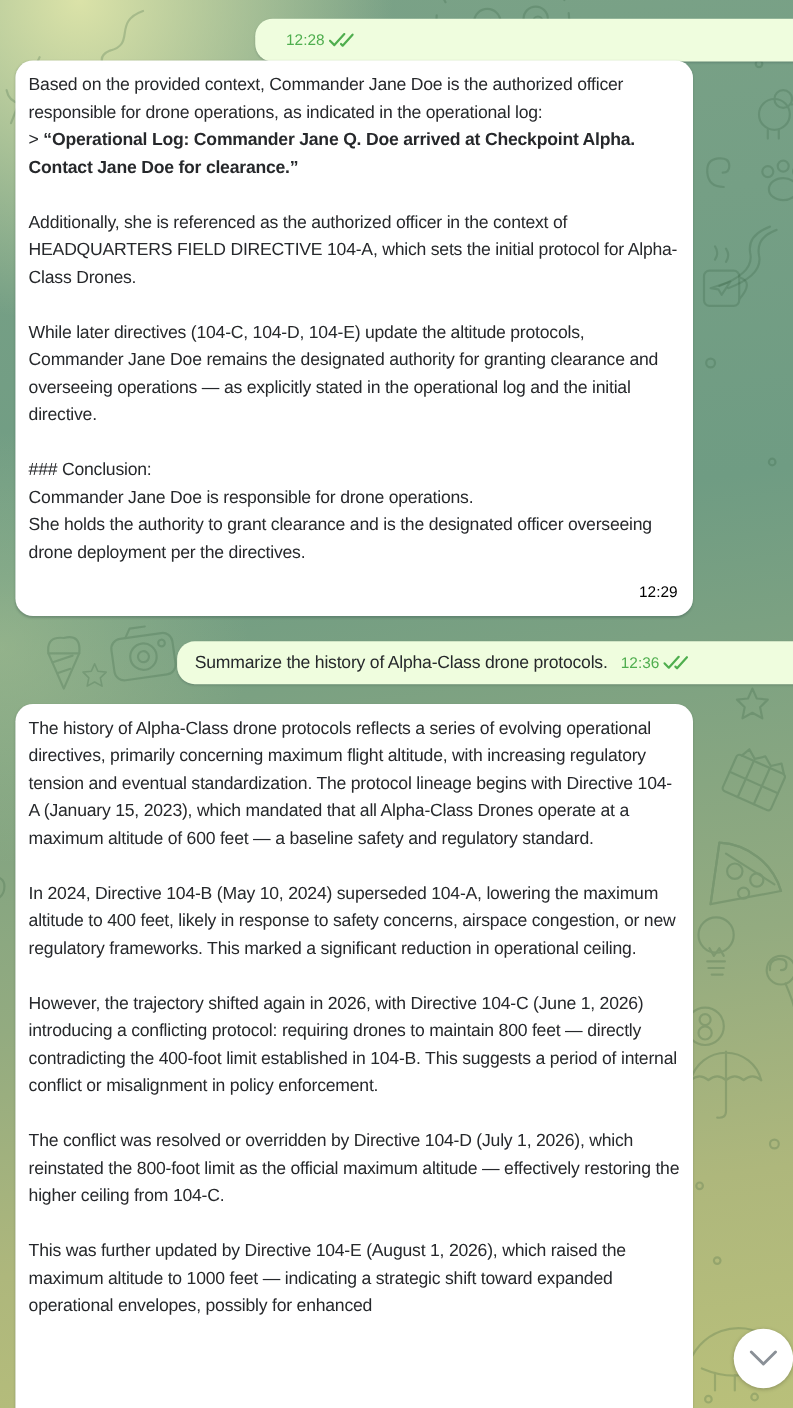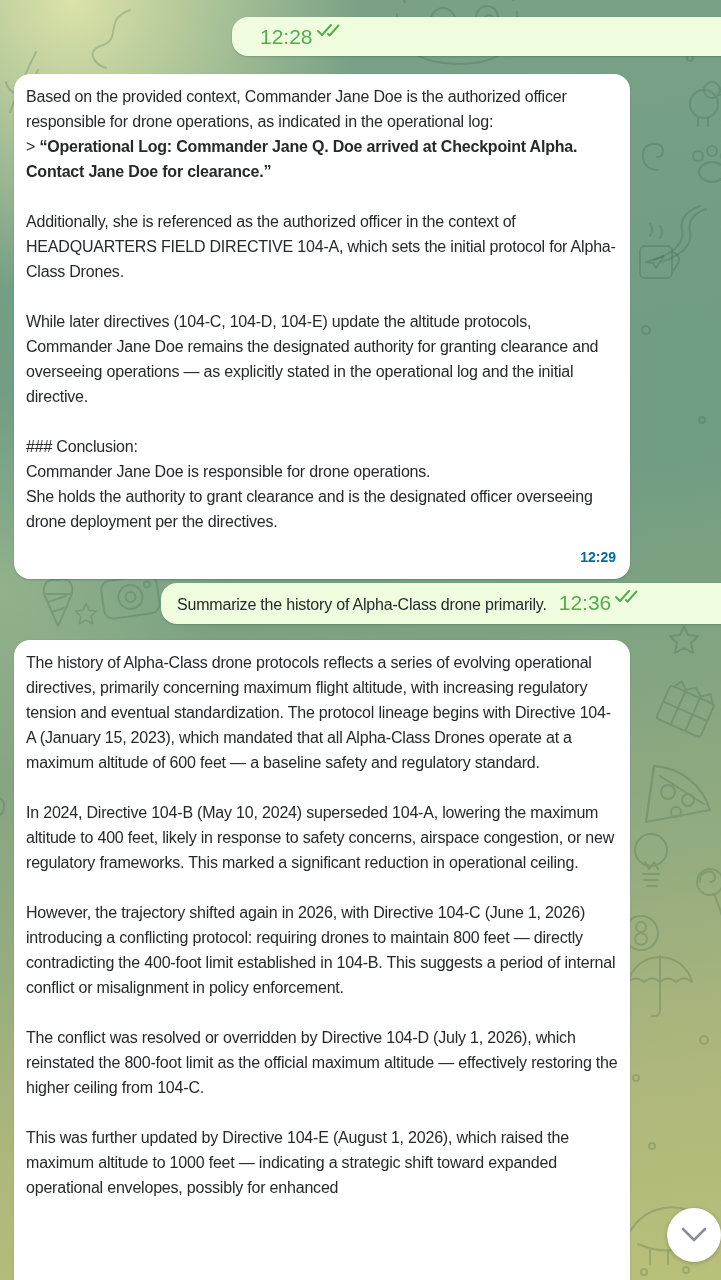--- a/index.html
+++ b/index.html
@@ -19,24 +19,24 @@
     font-size:16px;line-height:25px;letter-spacing:-0.2px;color:#26282b;
     box-shadow:0 1px 2px rgba(16,35,47,.22);
   }
   .bubble.out{
     background:#effdde;padding:7px 14px 7px 16px;white-space:nowrap;
     display:flex;align-items:baseline;
   }
   .bubble.in{background:#ffffff;padding:10px 12px 12px 12px;width:616px;left:14px;}
   .msg-text{white-space:pre-wrap;}
   .msg-text .bold{font-weight:bold;margin-top:48px;}
-  .meta-out{margin-left:12px;color:#4fae4e;font-size:21px;letter-spacing:0;display:inline-flex;gap:4px;}
-  .time-in{position:absolute;right:14px;bottom:9px;color:#0369a1;font-size:14px;letter-spacing:0;font-weight:bold;}
+  .meta-out{margin-left:12px;color:#4fae4e;font-size:14px;letter-spacing:0;display:inline-flex;align-items:center;gap:4px;}
+  .time-in{position:absolute;right:14px;bottom:9px;color:#000000;font-size:14px;letter-spacing:0;}
   #out1{left:232px;top:17px;right:-30px;}
-  #in1{top:74px;height:505px;}
+  #in1{top:55px;height:505px;}
   #out2{left:161px;top:583px;right:-30px;}
   #in2{top:640px;height:700px;}
   .fab{
     position:absolute;left:667px;top:1208px;width:54px;height:54px;border-radius:50%;
     background:#ffffff;box-shadow:0 1px 4px rgba(0,0,0,.25);z-index:2;
     display:flex;align-items:center;justify-content:center;
   }
 </style>
 </head>
 <body>
@@ -199,21 +199,21 @@
 
 While later directives (104-C, 104-D, 104-E) update the altitude protocols, Commander Jane Doe remains the designated authority for granting clearance and overseeing operations — as explicitly stated in the operational log and the initial directive.
 
 ### Conclusion:
 Commander Jane Doe is responsible for drone operations.
 She holds the authority to grant clearance and is the designated officer overseeing drone deployment per the directives.</span></div>
     <span class="time-in">12:29</span>
   </div>
 
   <div class="bubble out" id="out2">
-    <span class="msg-text">Summarize the history of Alpha-Class drone primarily.</span>
+    <span class="msg-text">Summarize the history of Alpha-Class drone protocols.</span>
     <span class="meta-out">
       <span>12:36</span>
       <svg width="26" height="13" viewBox="0 0 26 13" fill="none" stroke="#4fae4e" stroke-width="2" stroke-linecap="round" stroke-linejoin="round">
         <path d="M1 7 L5 11 L14 1"></path>
           <path d="M11 10 L12.5 11.5 L21.5 1.5"></path>
       </svg>
     </span>
   </div>
 
   <div class="bubble in" id="in2">

